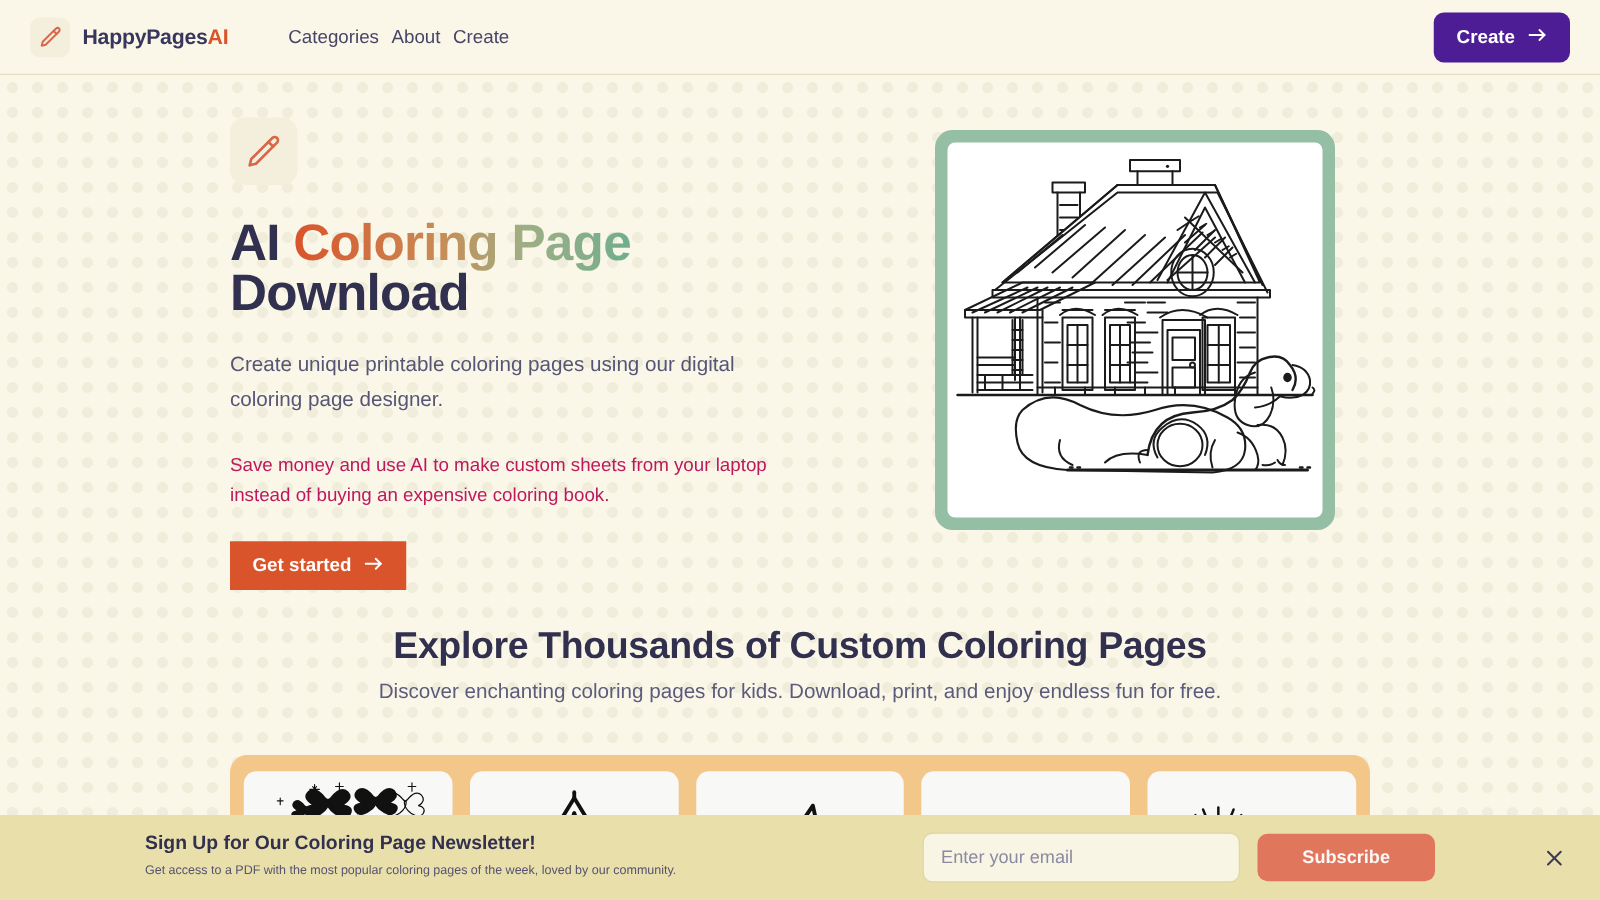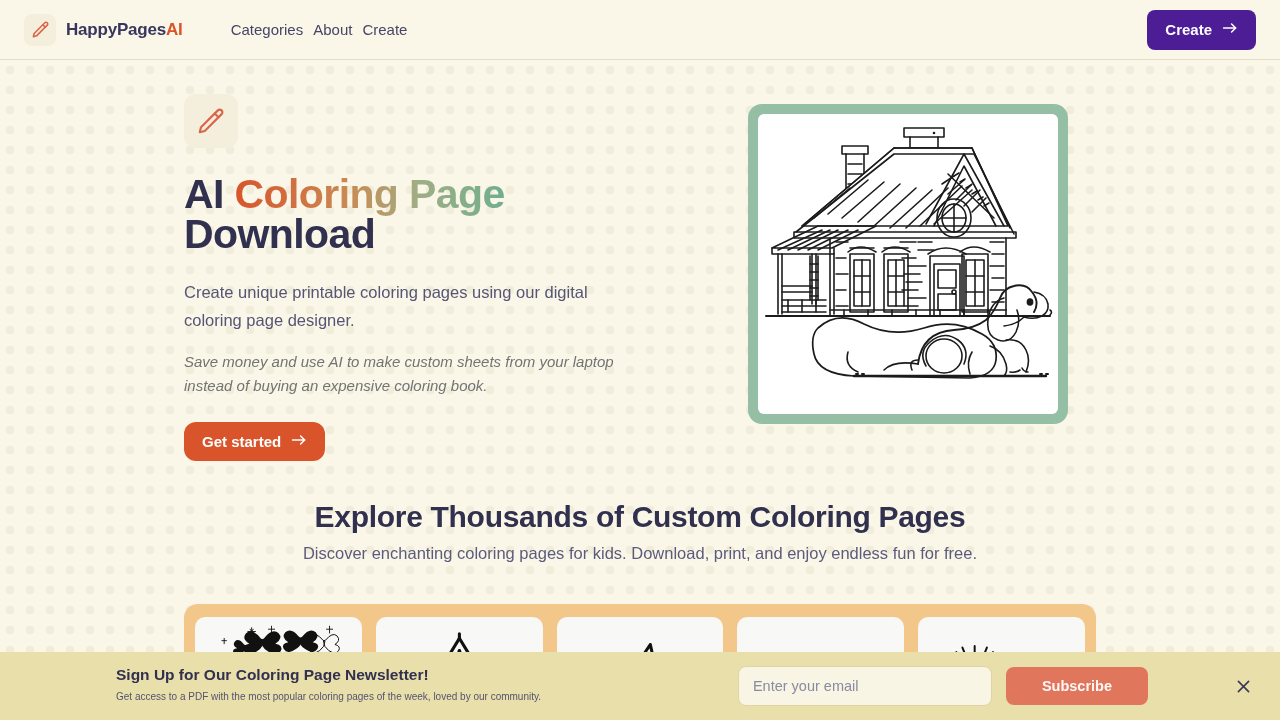--- a/index.html
+++ b/index.html
@@ -132,33 +132,32 @@
     -webkit-text-fill-color: transparent;
   }
   .hero-sub {
     margin-top: 24px;
     font-size: 16.5px;
     line-height: 28px;
     color: #575575;
     max-width: 420px;
   }
   .hero-note {
-    margin-top: 16px;
+    margin-top: 27px;
     font-size: 15px;
     line-height: 24px;
-    color: #737373;
+    color: #be185d;
     max-width: 440px;
-    font-style: italic;
   }
   .get-started {
     margin-top: 24px;
     background: #d9542b;
     color: #fff;
     border: none;
-    border-radius: 12px;
+    border-radius: 0;
     height: 39px;
     padding: 0 18px;
     font-size: 15px;
     font-weight: bold;
     font-family: "Liberation Sans", sans-serif;
     display: inline-flex;
     align-items: center;
     gap: 10px;
     cursor: pointer;
   }

